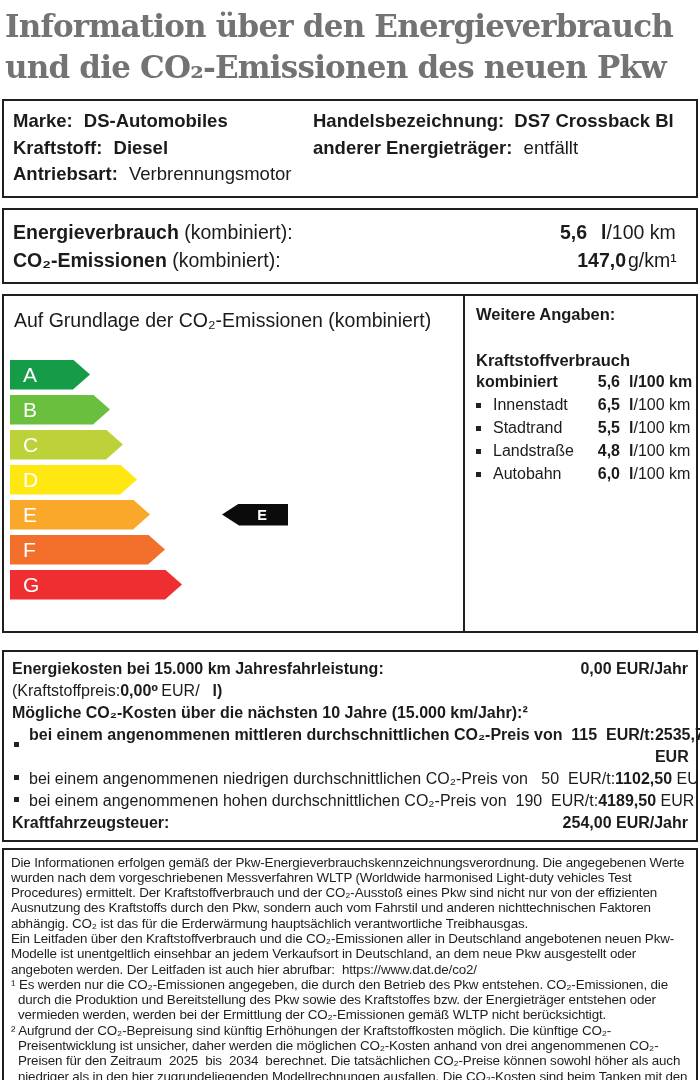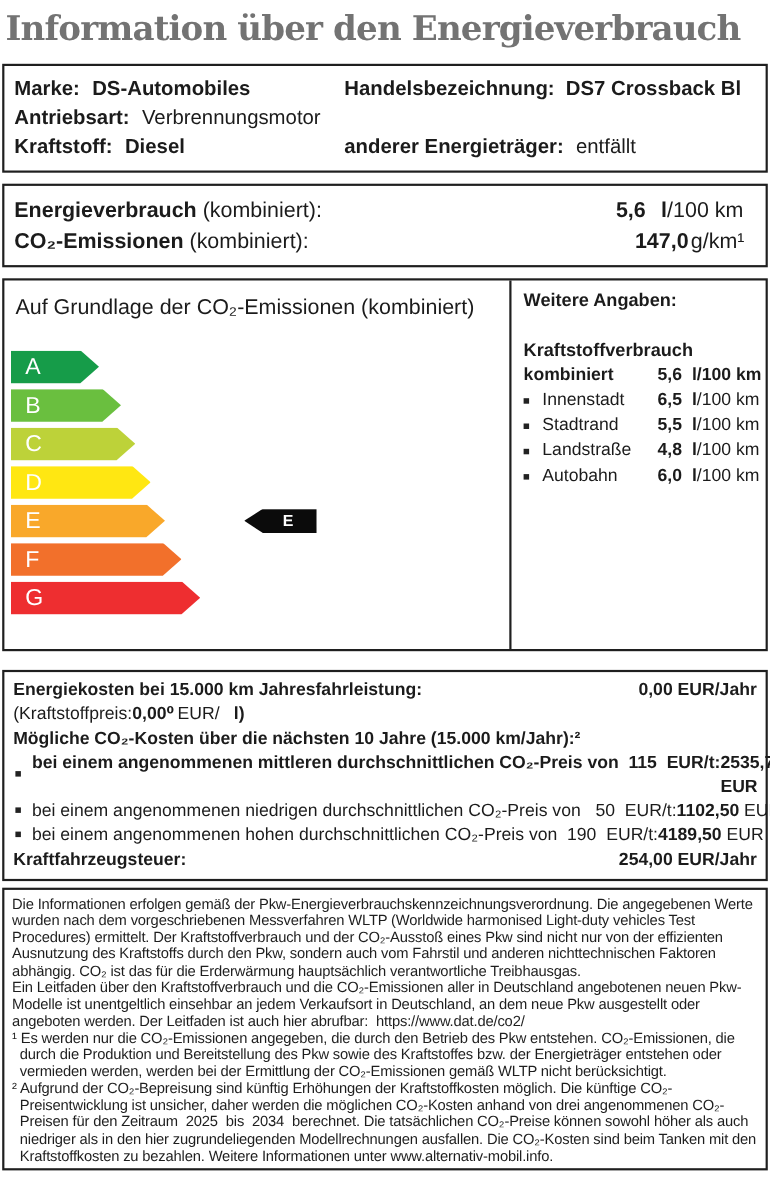--- a/index.html
+++ b/index.html
@@ -66,42 +66,43 @@
     letter-spacing:-0.15px; color:#1e1e1e; }
   .fn { text-indent:-7px; padding-left:7px; }
 </style>
 </head>
 <body>
 
 <div class="page">
 
   <div class="title">
     <div>Information über den Energieverbrauch</div>
+    <div>und die CO₂-Emissionen des neuen Pkw</div>
   </div>
 
   <div class="box veh">
     <div class="veh-row">
       <span class="b">Marke:</span>
       <span class="b" style="margin-left:6px;">DS-Automobiles</span>
       <span class="veh-right">
         <span class="b">Handelsbezeichnung:</span>
         <span class="b" style="margin-left:5px;">DS7 Crossback Bl</span>
       </span>
     </div>
     <div class="veh-row">
-      <span class="b">Antriebsart:</span>
-      <span style="margin-left:6px;">Verbrennungsmotor</span>
-    </div>
-    <div class="veh-row">
       <span class="b">Kraftstoff:</span>
       <span class="b" style="margin-left:6px;">Diesel</span>
       <span class="veh-right">
         <span class="b">anderer Energieträger:</span>
         <span style="margin-left:6px;">entfällt</span>
       </span>
+    </div>
+    <div class="veh-row">
+      <span class="b">Antriebsart:</span>
+      <span style="margin-left:6px;">Verbrennungsmotor</span>
     </div>
   </div>
 
   <div class="box cons">
     <div class="cons-row">
       <span class="cons-label">
         <span class="b">Energieverbrauch</span><span> (kombiniert):</span>
       </span>
       <span class="cons-val">5,6</span>
       <span class="cons-unit"><span class="b">l</span><span>/100 km</span></span>

